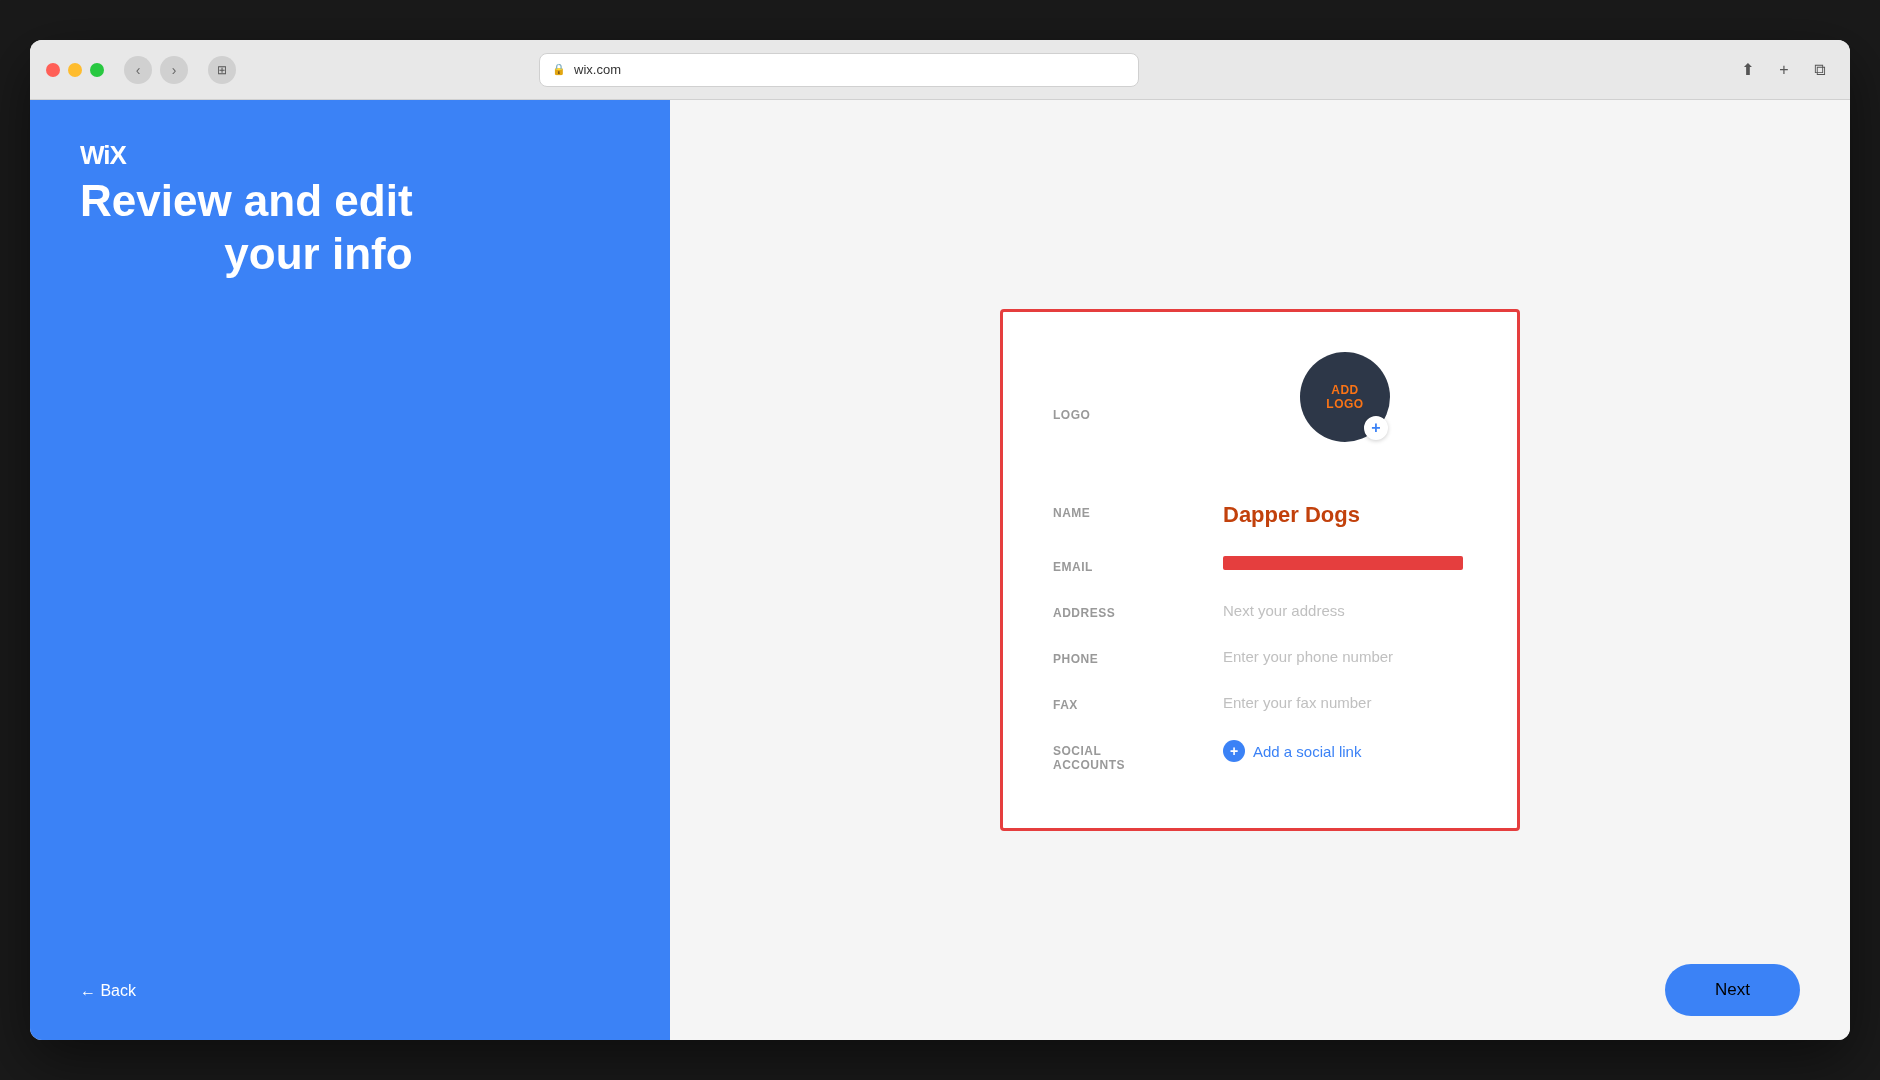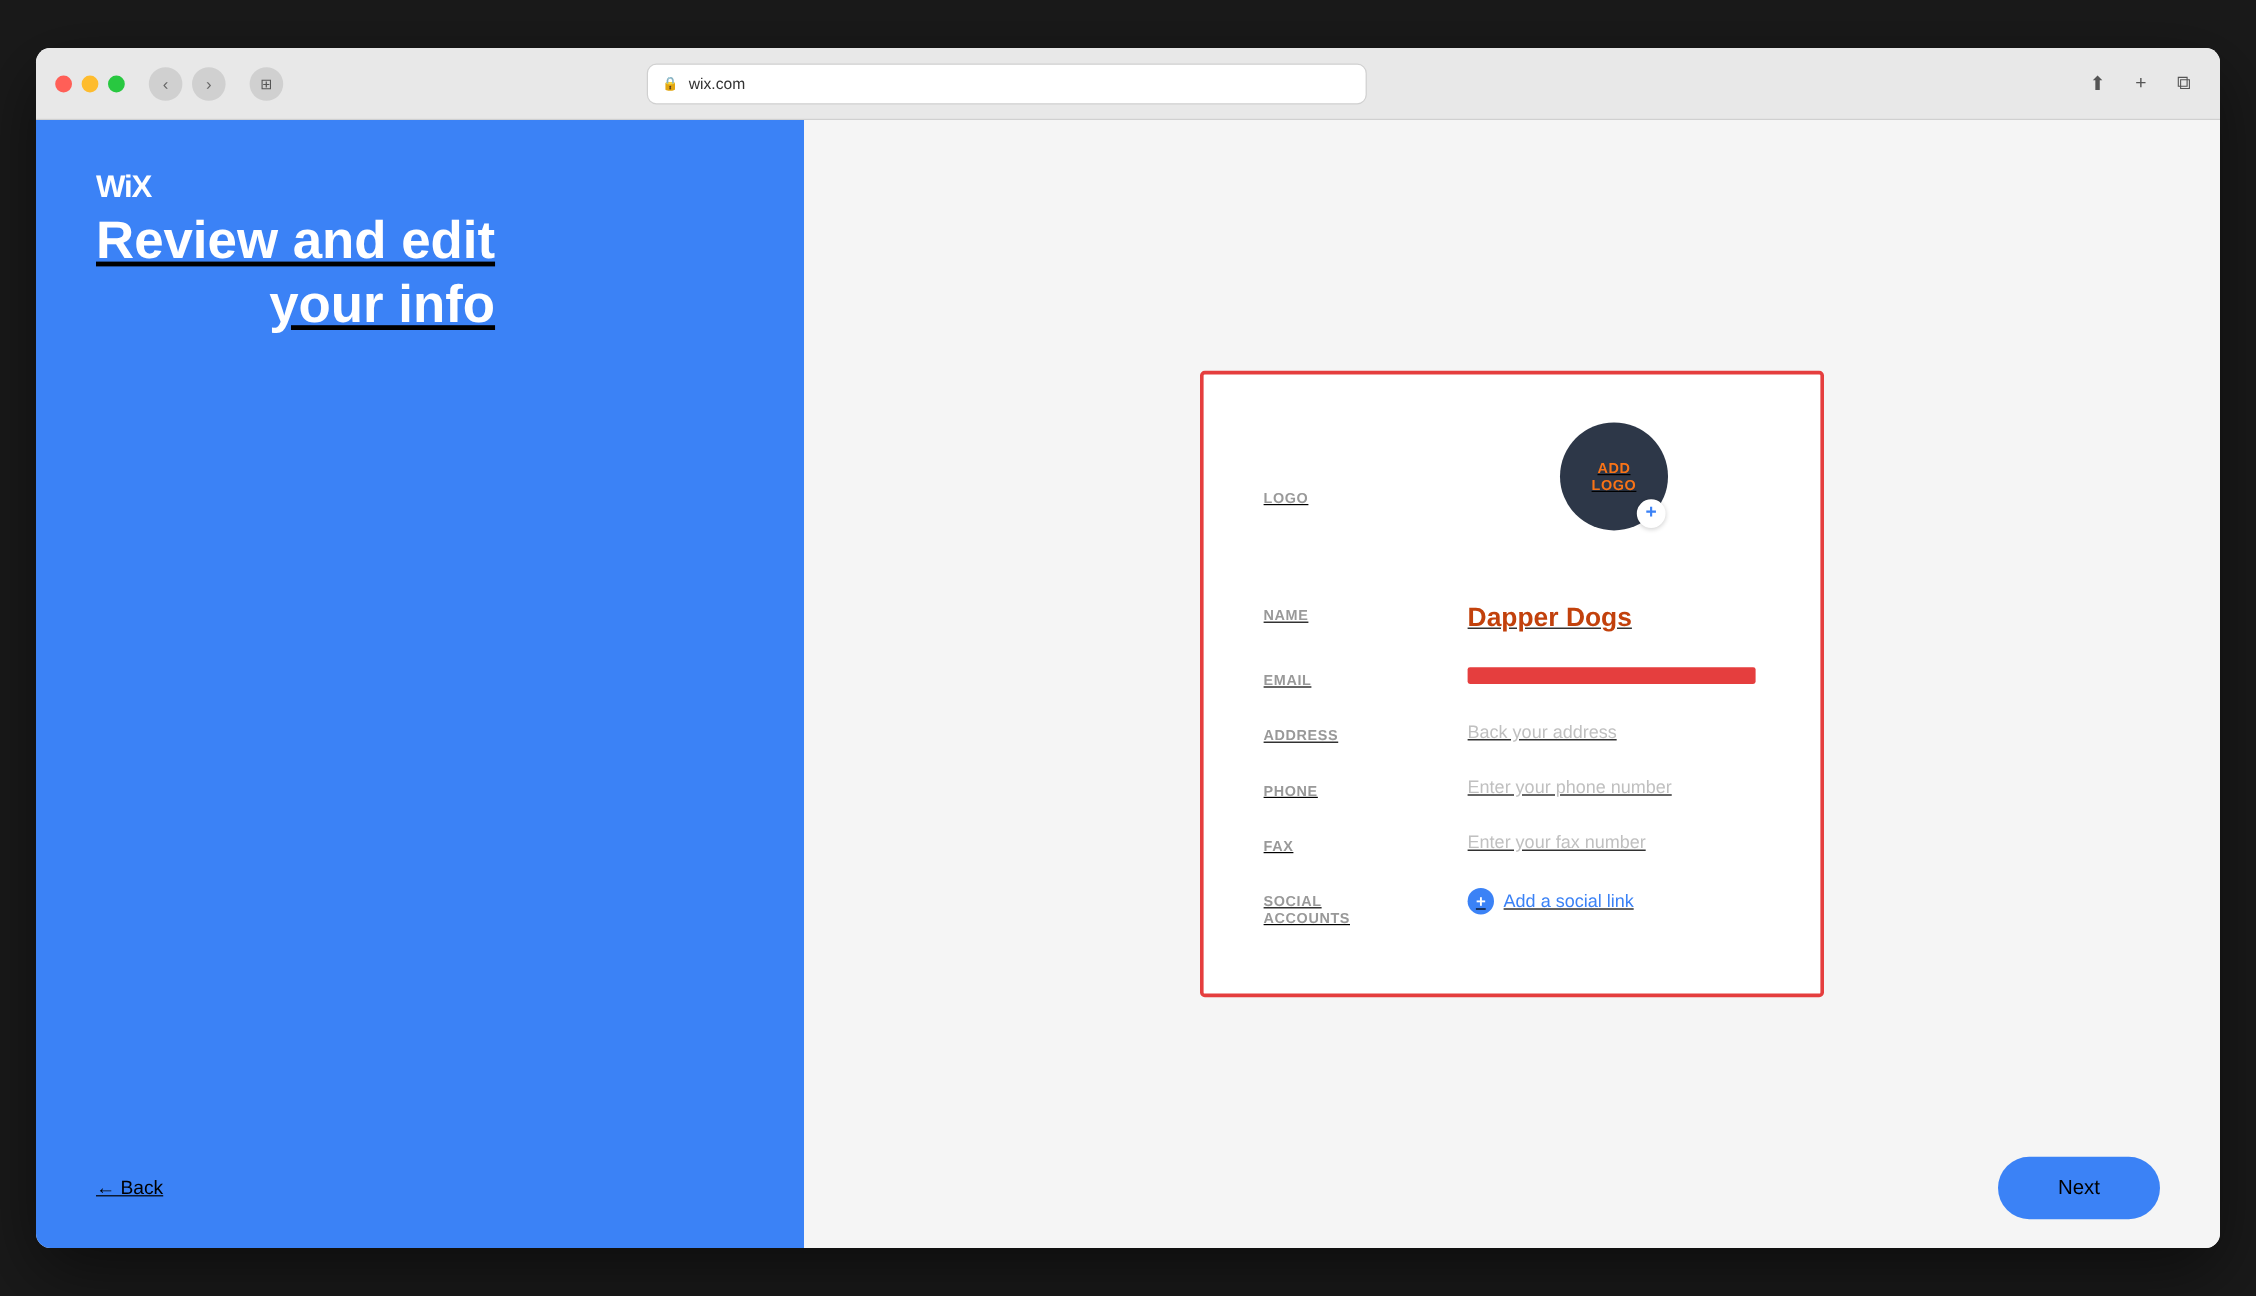--- a/index.html
+++ b/index.html
@@ -130,21 +130,20 @@
       align-items: center;
       justify-content: center;
       font-size: 16px;
       color: #555;
     }
 
     .browser-content {
       flex: 1;
       display: flex;
       overflow: hidden;
-      text-decoration: underline;
     }
 
     
     .left-panel {
       width: 640px;
       background: #3b82f6;
       display: flex;
       flex-direction: column;
       padding: 40px 50px;
       flex-shrink: 0;
@@ -163,21 +162,21 @@
       font-size: 44px;
       font-weight: 800;
       line-height: 1.2;
       margin-bottom: auto;
     }
 
     .back-btn {
       display: flex;
       align-items: center;
       gap: 8px;
-      color: #000000;
+      color: #ffffff;
       font-size: 16px;
       cursor: pointer;
       margin-top: auto;
     }
 
     
     .right-panel {
       flex: 1;
       background: #f5f5f5;
       display: flex;
@@ -417,21 +416,21 @@
         <div class="form-row">
           <div class="form-label">EMAIL</div>
           <div class="form-value">
             <div class="email-bar"></div>
           </div>
         </div>
 
         <div class="form-row">
           <div class="form-label">ADDRESS</div>
           <div class="form-value">
-            <span class="placeholder-text">Back your address</span>
+            <span class="placeholder-text">Next your address</span>
           </div>
         </div>
 
         <div class="form-row">
           <div class="form-label">PHONE</div>
           <div class="form-value">
             <span class="placeholder-text">Enter your phone number</span>
           </div>
         </div>
 

